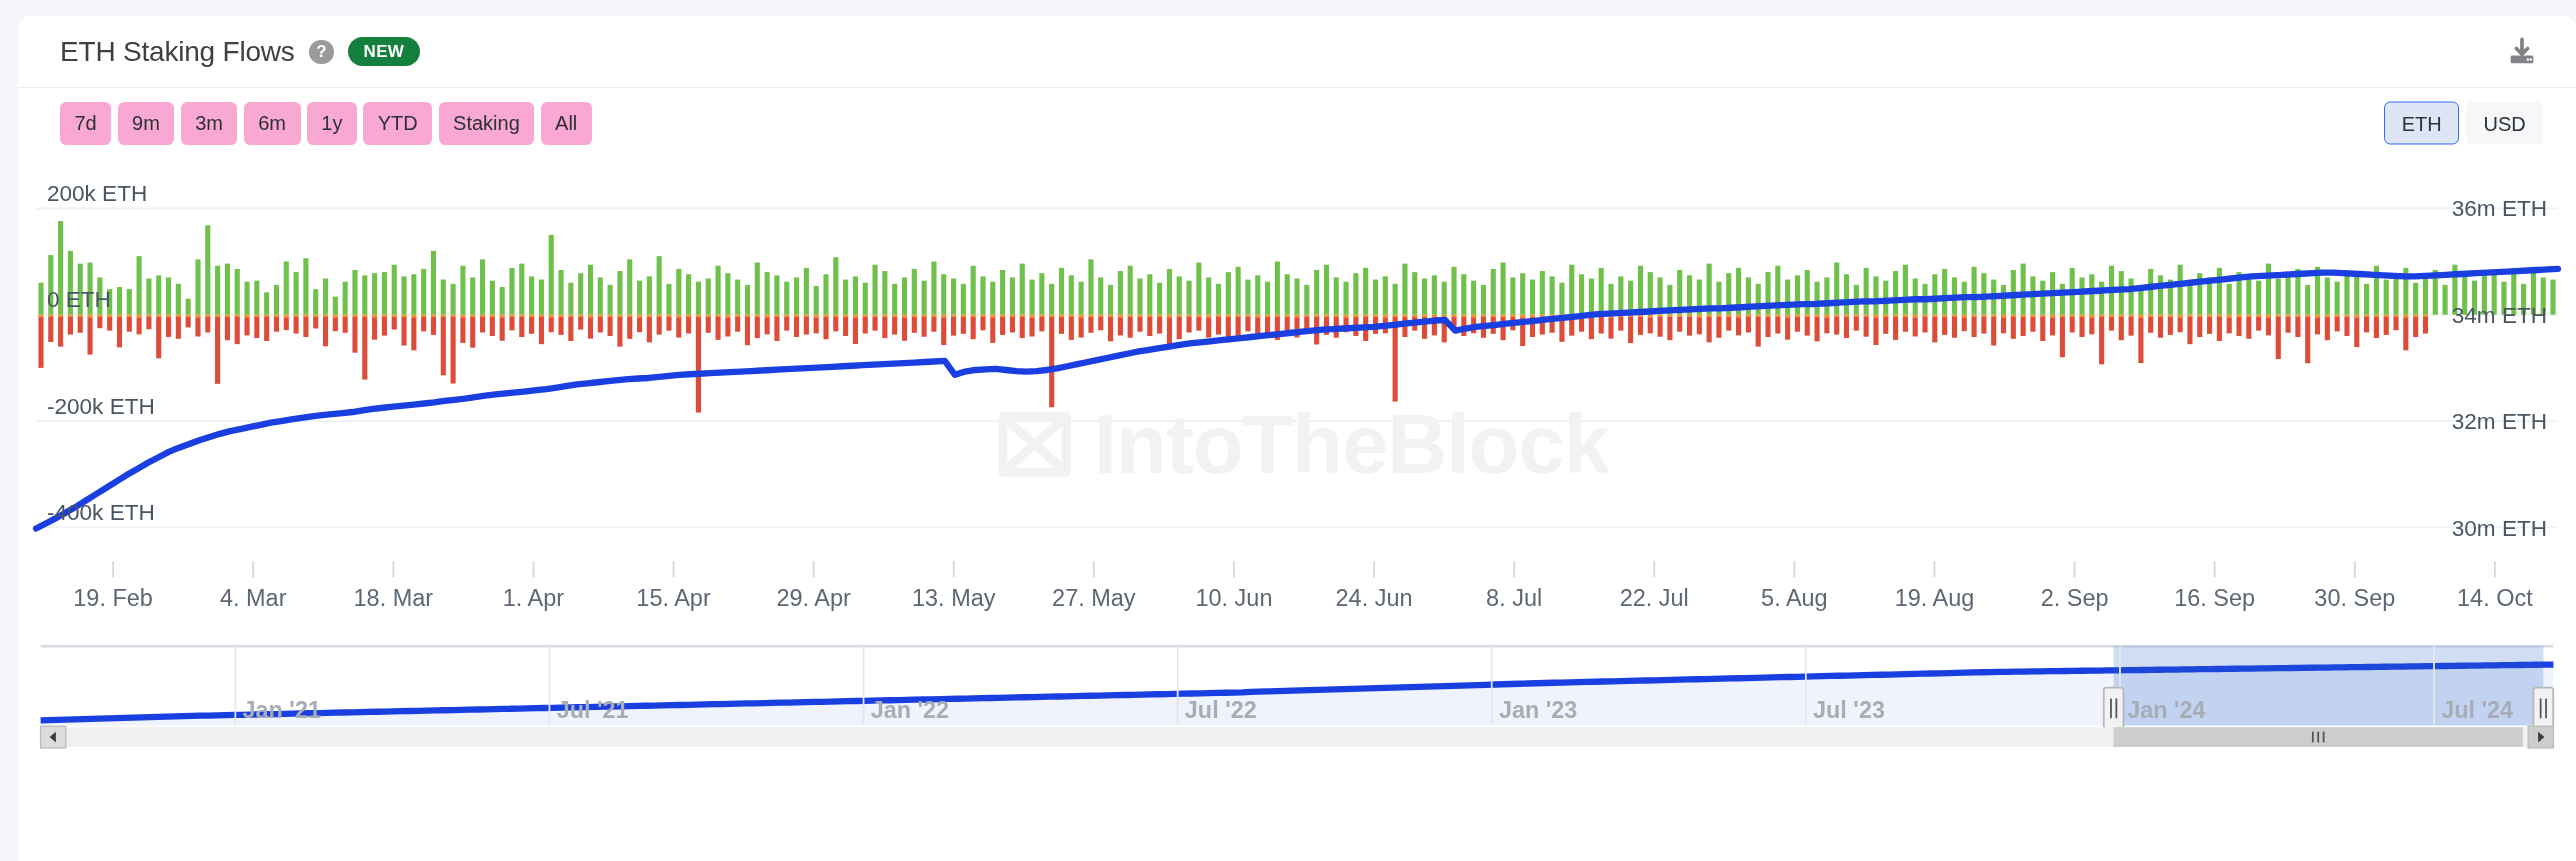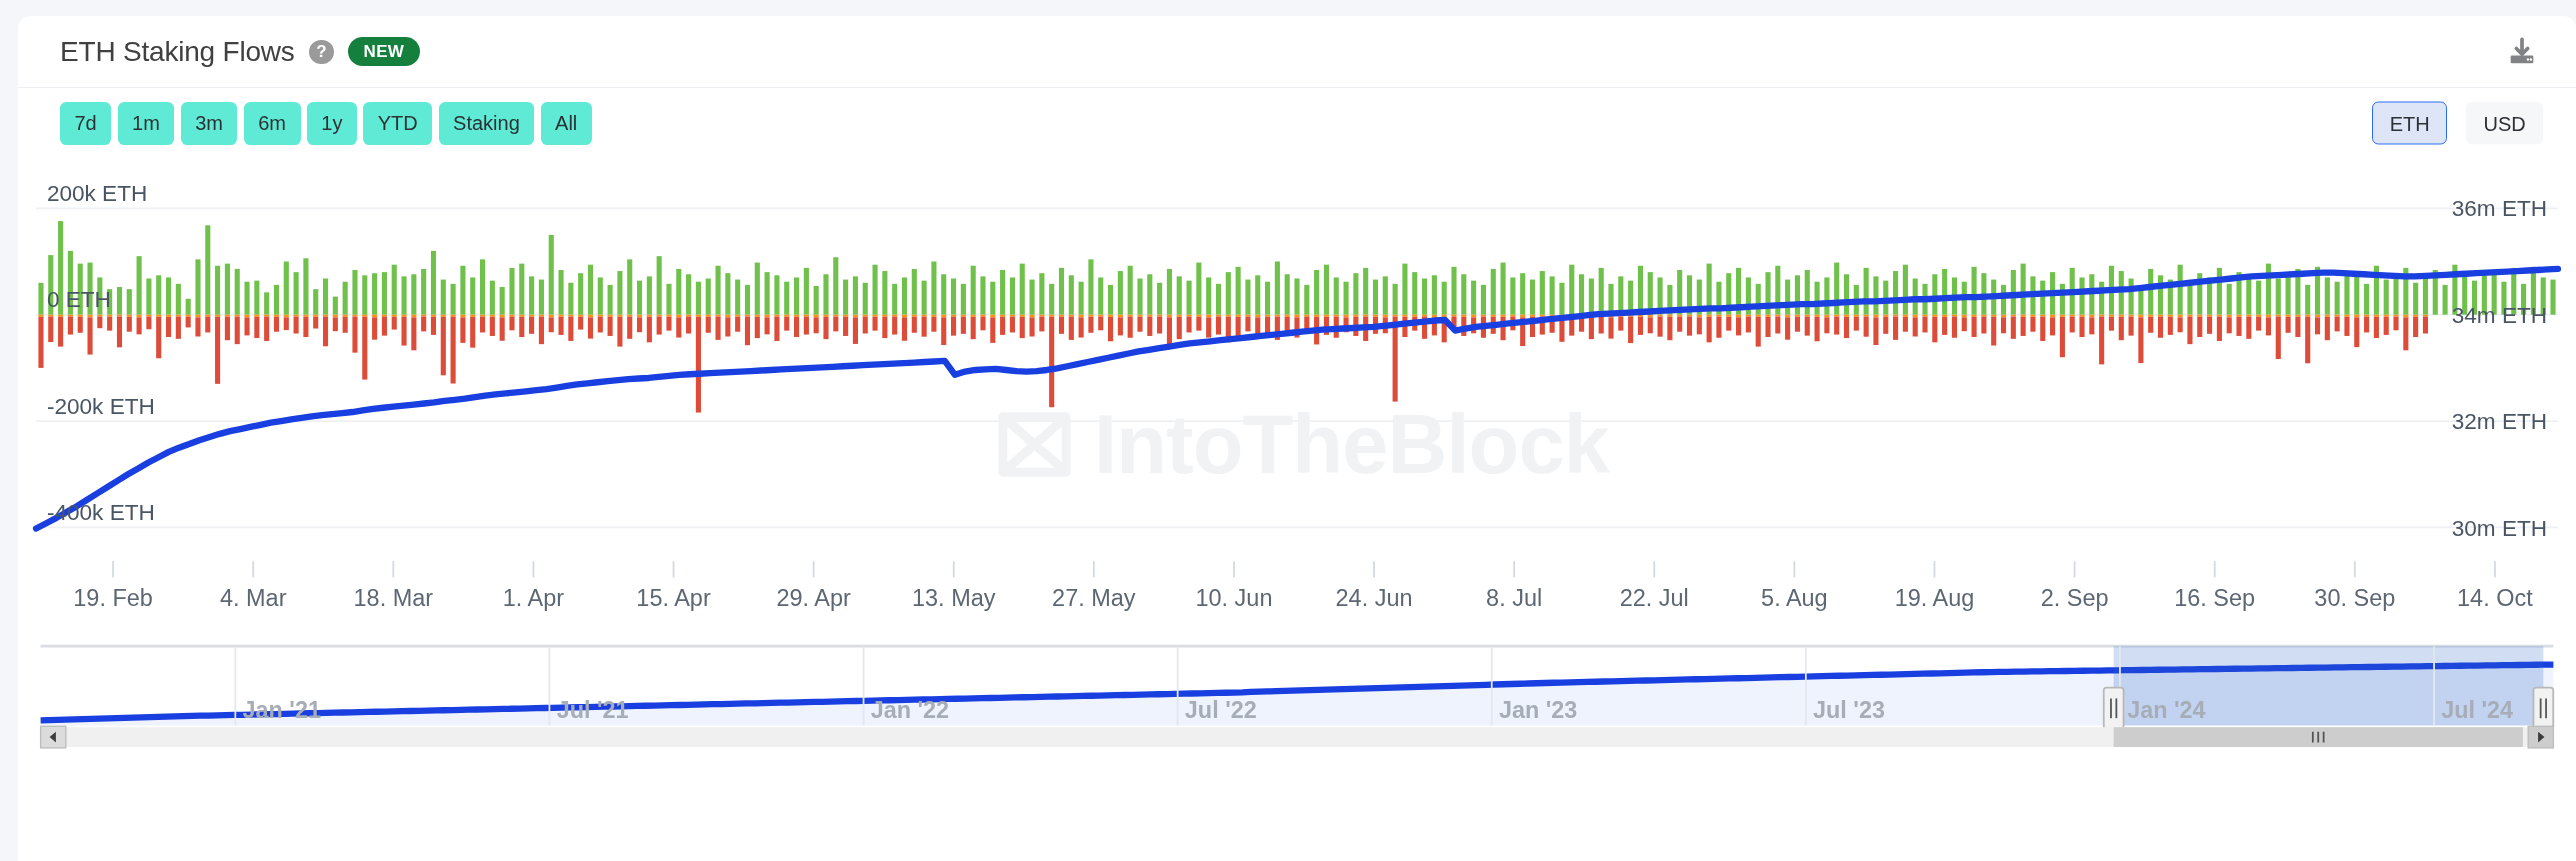--- a/index.html
+++ b/index.html
@@ -69,21 +69,21 @@
   
   .controls {
     position: relative;
     height: 70px;
     display: flex;
     align-items: center;
     padding: 0 33px 0 42px;
   }
   .range-buttons { display: flex; gap: 6.3px; }
   .range-btn {
-    background: #5eead4;
+    background: #f9a8d4;
     border: none;
     border-radius: 6.3px;
     color: #2c3136;
     font-size: 20px;
     font-family: "Liberation Sans", sans-serif;
     padding: 9px 14.5px;
     height: 43px;
     cursor: pointer;
     line-height: 1;
   }
@@ -97,21 +97,20 @@
     background: #f6f7f8;
     border: 1.8px solid transparent;
     border-radius: 6.3px;
     color: #2c3136;
     font-size: 20px;
     font-family: "Liberation Sans", sans-serif;
     height: 43px;
     padding: 0 16.3px;
     cursor: pointer;
     line-height: 1;
-    margin-left: 12px;
   }
   .unit-btn.active {
     background: #dde5f7;
     border-color: #2b6cf6;
     color: #2c3136;
   }
 
   
   .legend {
     display: flex;
@@ -160,21 +159,21 @@
         <rect x="4" y="14.5" width="16" height="5.5" rx="1" fill="#808285"></rect>
         <circle cx="16.2" cy="17.3" r="0.85" fill="#ffffff"></circle>
         <circle cx="18.3" cy="17.3" r="0.85" fill="#ffffff"></circle>
       </svg>
     </div>
   </div>
 
   <div class="controls">
     <div class="range-buttons">
       <button class="range-btn">7d</button>
-      <button class="range-btn">1m</button>
+      <button class="range-btn">9m</button>
       <button class="range-btn">3m</button>
       <button class="range-btn">6m</button>
       <button class="range-btn">1y</button>
       <button class="range-btn">YTD</button>
       <button class="range-btn">Staking</button>
       <button class="range-btn">All</button>
     </div>
     <div class="unit-toggle">
       <button class="unit-btn active">ETH</button>
       <button class="unit-btn">USD</button>

